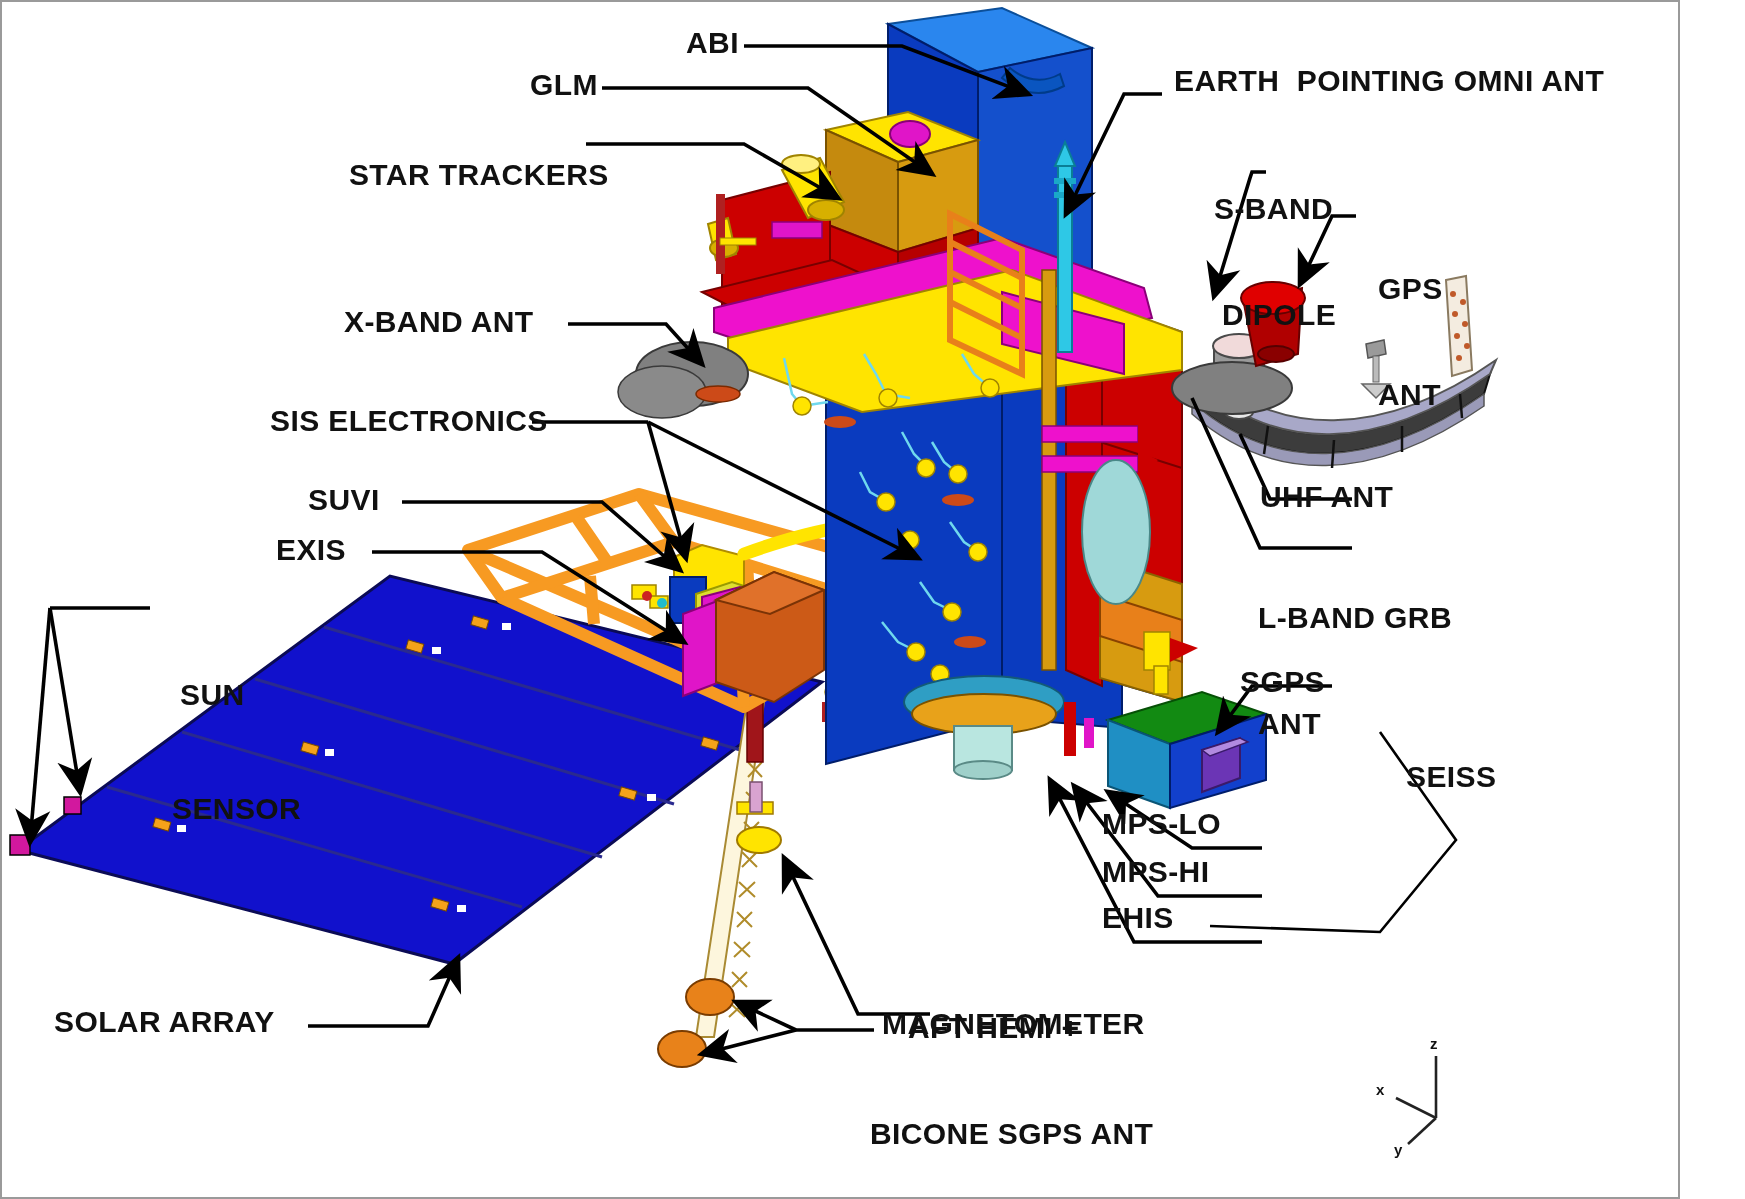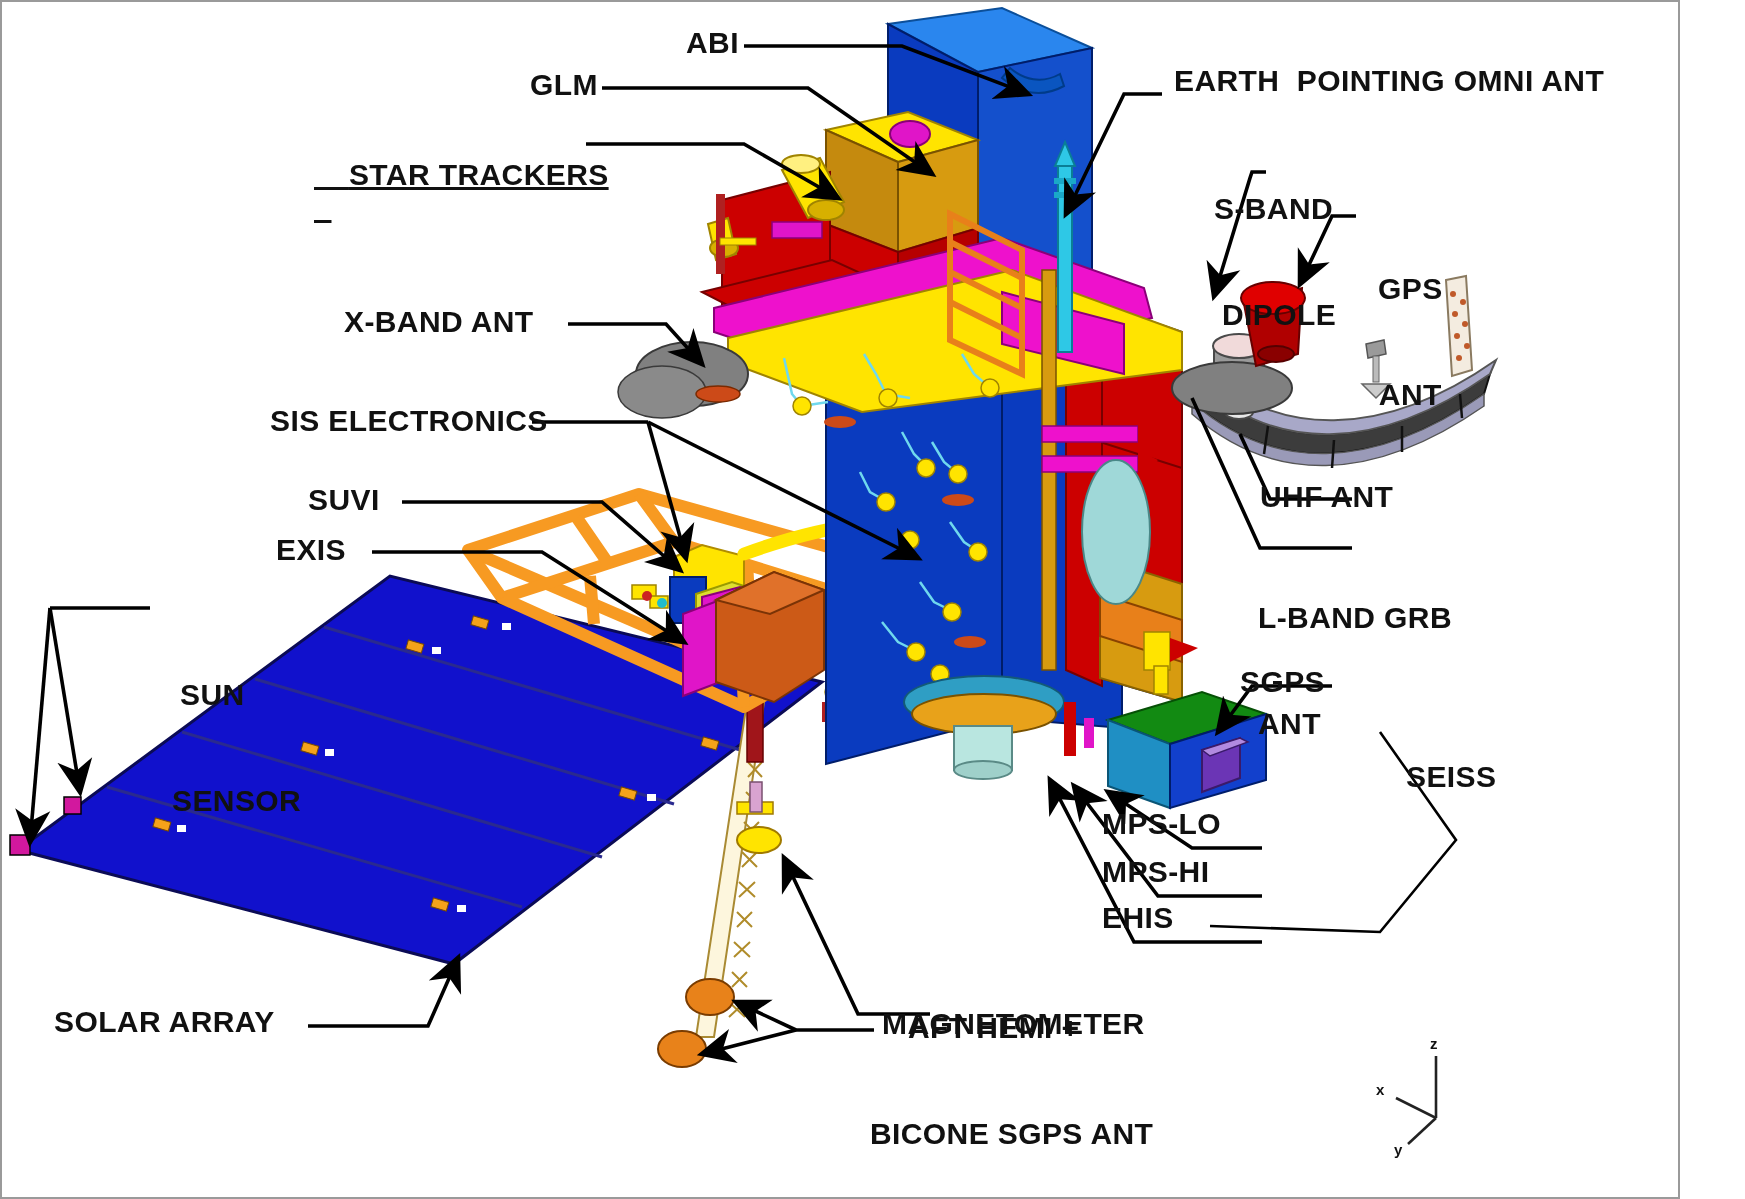--- a/index.html
+++ b/index.html
@@ -372,47 +372,47 @@
       <path d="M1434,1116 L1434,1054"></path>
       <path d="M1434,1116 L1394,1096"></path>
       <path d="M1434,1116 L1406,1142"></path>
     </g>
   </svg>
 
   <div class="lbl" style="left:684px; top:24px;">ABI</div>
 
   <div class="lbl" style="left:528px; top:66px;">GLM</div>
 
-  <div class="lbl bold-lead" style="left:312px; top:122px;text-decoration:underline;">
+  <div class="lbl bold-lead" style="left:312px; top:122px;">
     <b>STAR</b><span> TRACKERS</span>
   </div>
 
   <div class="lbl two" style="left:1212px; top:118px;">
     <div>S-BAND</div>
     <div style="margin-left:8px;">DIPOLE</div>
   </div>
 
   <div class="lbl" style="left:1172px; top:62px;">EARTH  POINTING OMNI ANT</div>
 
-  <div class="lbl two" style="left:1376px; top:198px;text-align:center;">
+  <div class="lbl two" style="left:1376px; top:198px;">
     <div>GPS</div>
     <div>ANT</div>
   </div>
 
   <div class="lbl" style="left:342px; top:303px;">X-BAND ANT</div>
 
   <div class="lbl" style="left:268px; top:402px;">SIS ELECTRONICS</div>
 
   <div class="lbl" style="left:306px; top:481px;">SUVI</div>
 
   <div class="lbl" style="left:274px; top:531px;">EXIS</div>
 
   <div class="lbl two" style="left:178px; top:604px;">
     <div>SUN</div>
-    <div style="margin-left:-8px;">SENSOR</div>
+    <div style="margin-left:-8px;margin-top:8px;">SENSOR</div>
   </div>
 
   <div class="lbl" style="left:1258px; top:478px;">UHF ANT</div>
 
   <div class="lbl two" style="left:1256px; top:527px;">
     <div>L-BAND GRB</div>
     <div>ANT</div>
   </div>
 
   <div class="lbl" style="left:1238px; top:663px;">SGPS</div>

